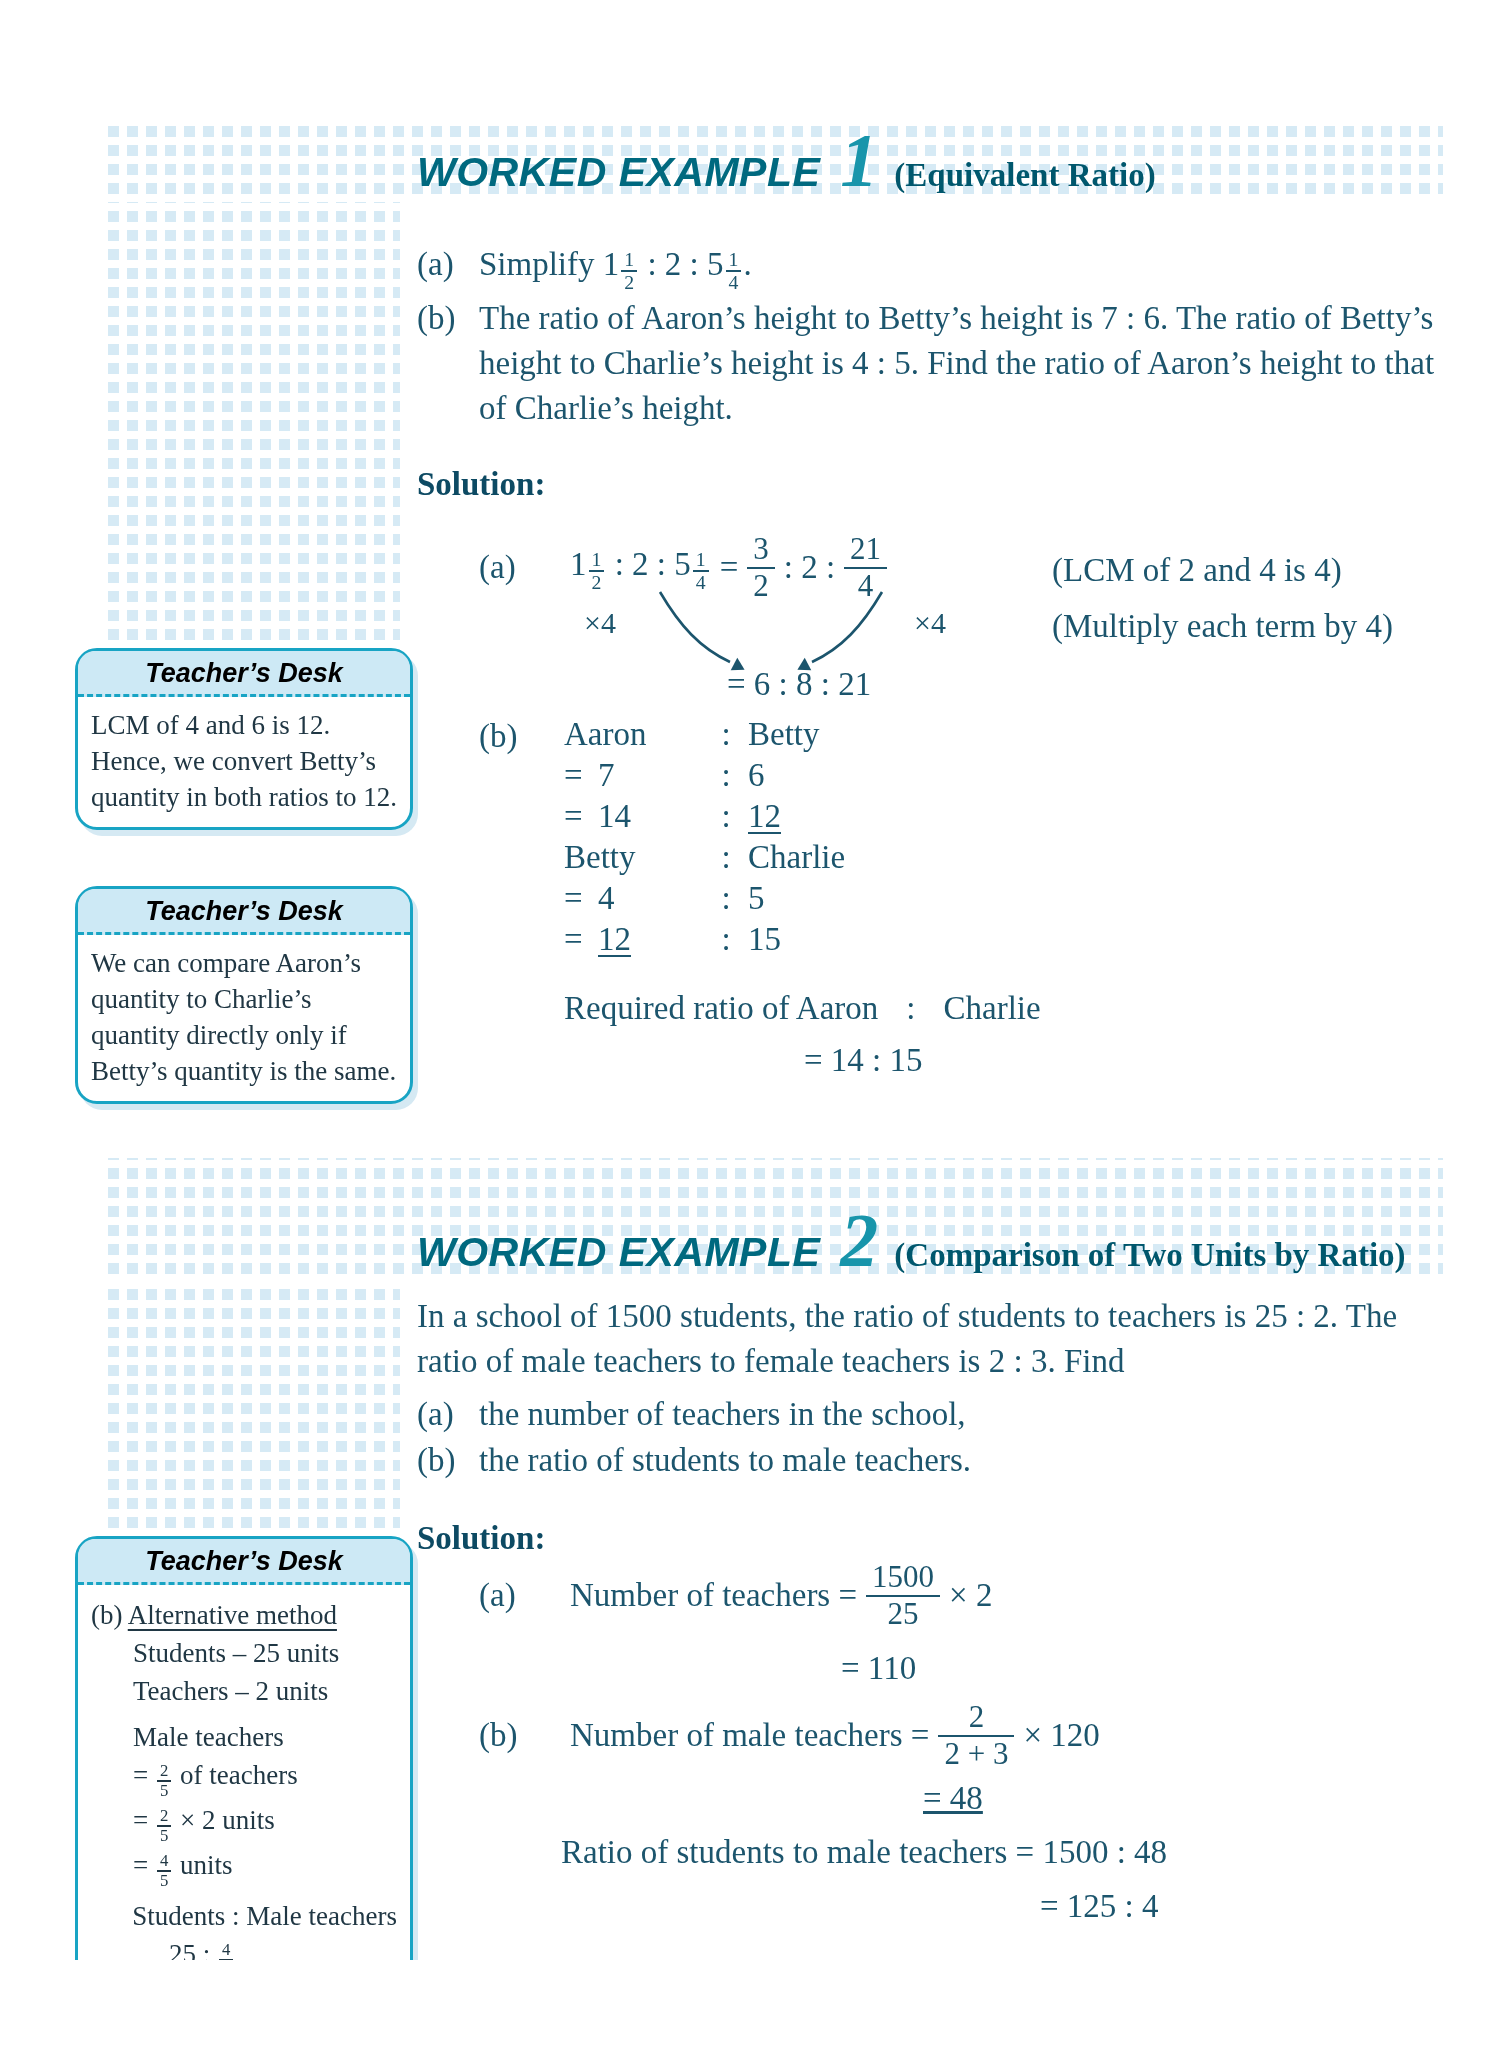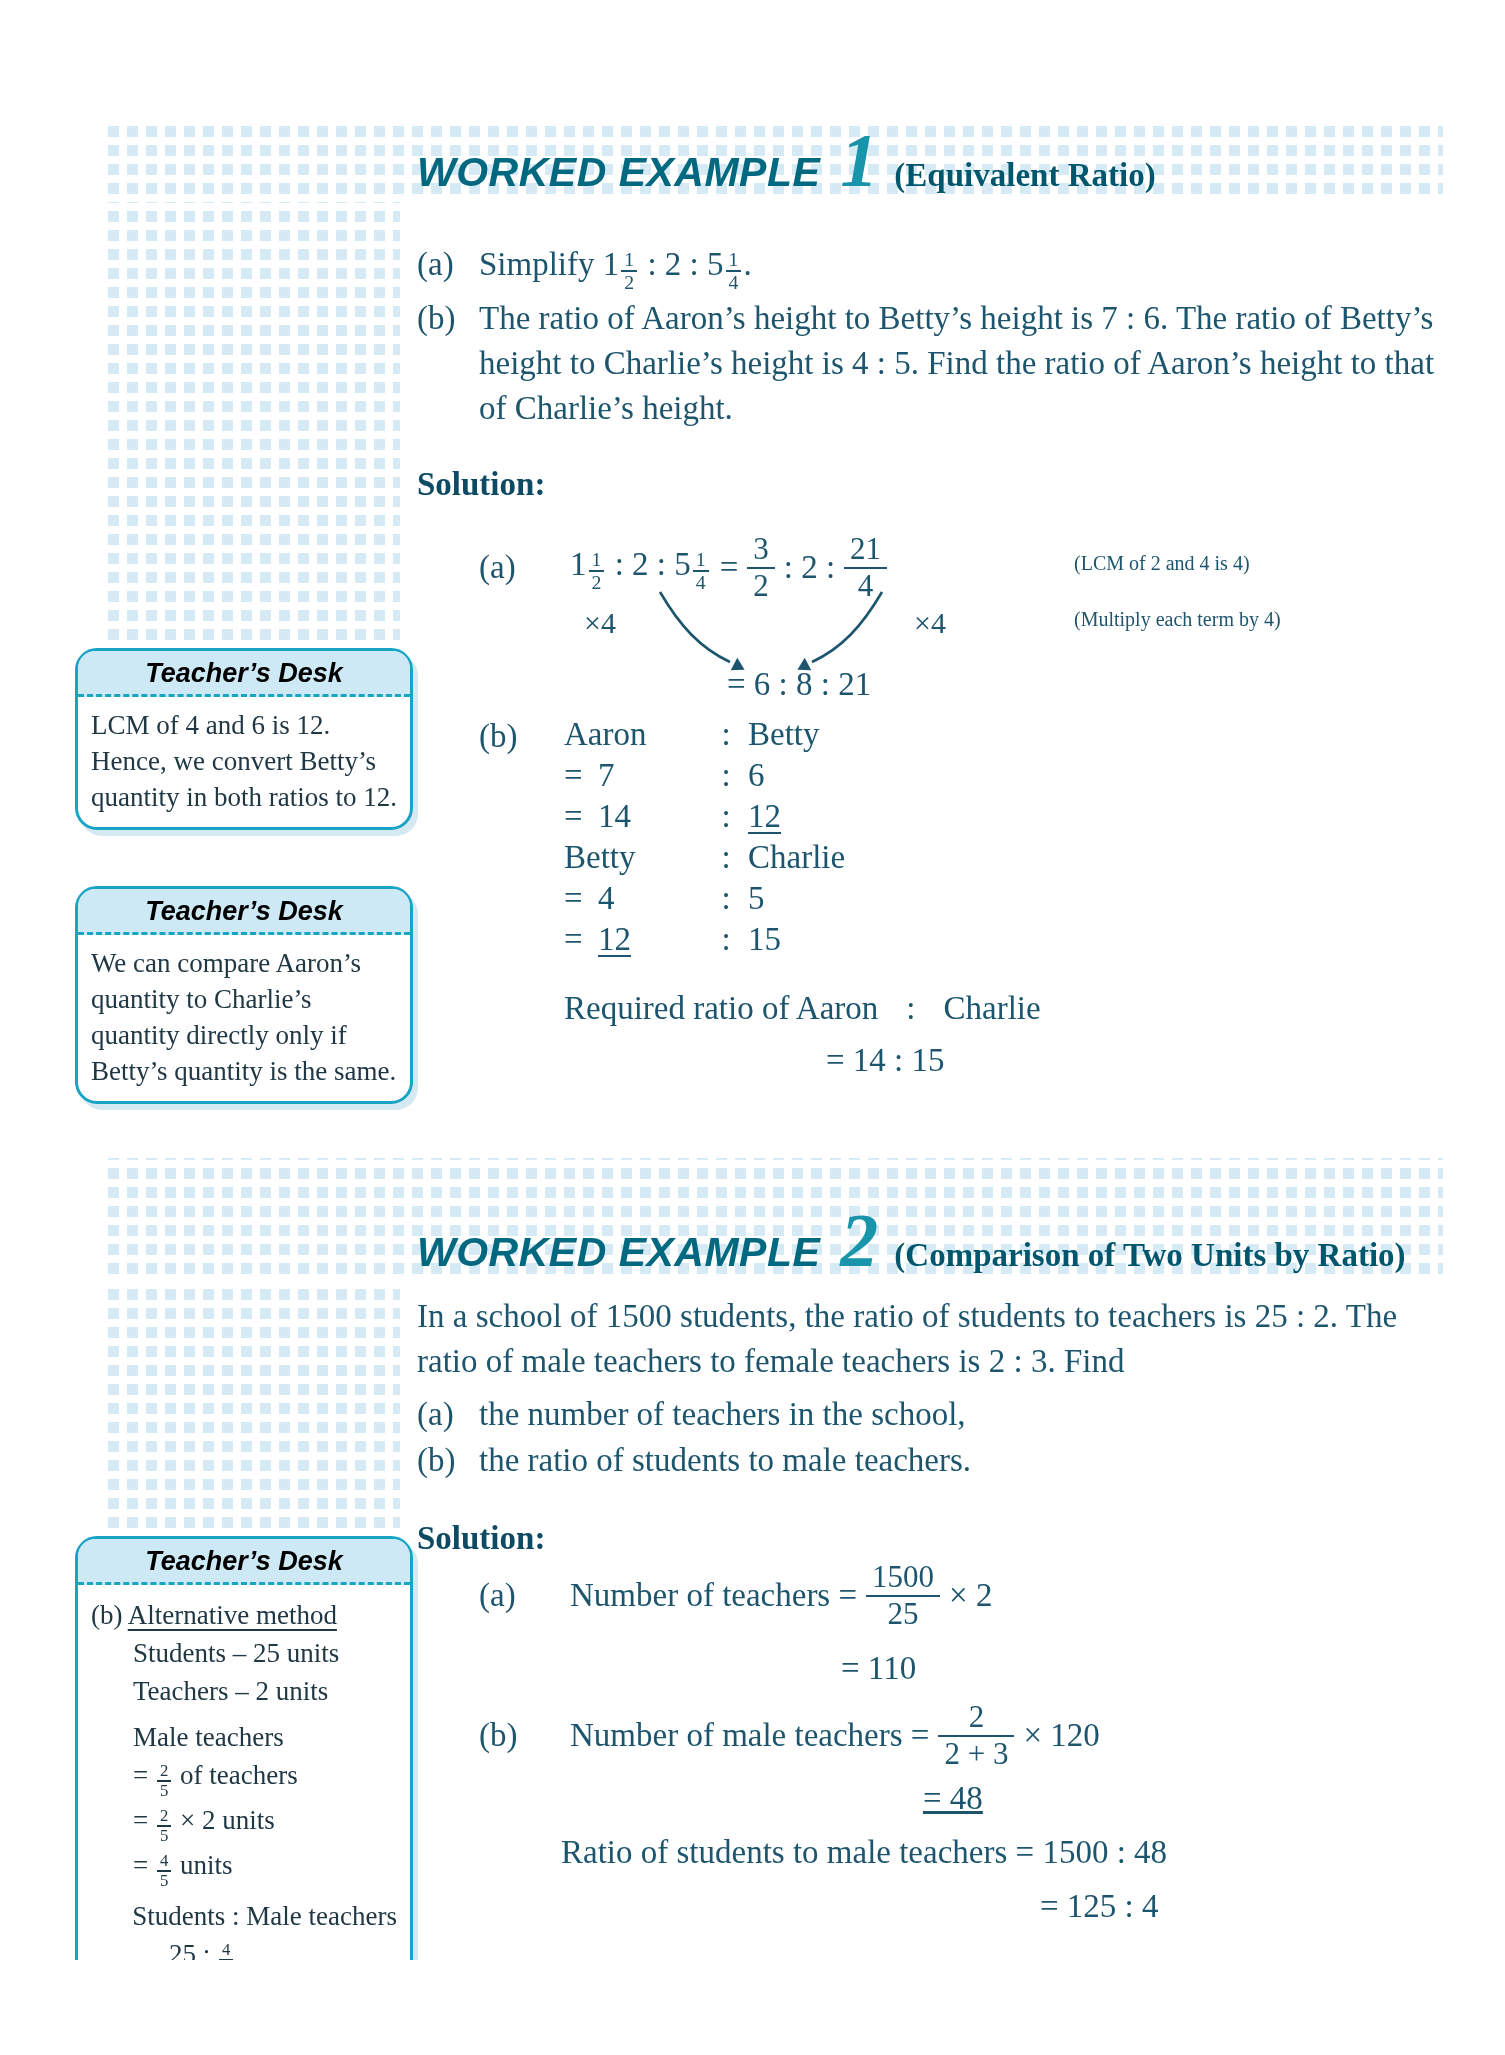--- a/index.html
+++ b/index.html
@@ -11,21 +11,21 @@
       repeating-linear-gradient(90deg,#ffffff 0px,#ffffff 8px,rgba(255,255,255,0) 8px,rgba(255,255,255,0) 19px),
       repeating-linear-gradient(0deg,#ffffff 0px,#ffffff 8px,rgba(255,255,255,0) 8px,rgba(255,255,255,0) 19px);}
   .z{position:absolute;z-index:1;}
   .heading{display:flex;align-items:baseline;}
   .we{font-family:"Liberation Sans",sans-serif;font-weight:bold;font-style:italic;
       font-size:41px;color:#00697f;letter-spacing:.5px;}
   .wenum{font-family:"Liberation Serif",serif;font-weight:bold;font-style:italic;
       font-size:76px;line-height:.9;color:#1895ab;margin-left:20px;}
   .wesub{font-size:33px;font-weight:bold;color:#00576d;margin-left:16px;}
   .txt{font-size:33px;line-height:45px;}
-  .note{font-size:20px;margin-left:22px;}
+  .note{font-size:33px;}
   .bold{font-weight:bold;}
   .flexrow{display:flex;}
   .lbl{width:62px;flex:none;}
   .lbl2{width:82px;flex:none;}
   .mathline{display:flex;align-items:center;gap:9px;}
   
   .sfrac{display:inline-block;font-size:.6em;line-height:1.08;text-align:center;
          vertical-align:-.72em;margin:0 2px;}
   .sfrac .fn{display:block;padding:0 3px;}
   .sfrac .fd{display:block;border-top:2px solid currentColor;padding:0 3px;}
@@ -141,21 +141,21 @@
       <span class="cc">:</span>
       <span class="cr">15</span>
     </div>
   </div>
 
   <div class="z txt" style="left:564px;top:986px;display:flex;gap:28px;">
     <span>Required ratio of Aaron</span>
     <span>:</span>
     <span>Charlie</span>
   </div>
-  <div class="z txt" style="left:826px;top:1038px;">= 14  :  15</div>
+  <div class="z txt" style="left:804px;top:1038px;">= 14  :  15</div>
 
   <div class="desk" style="left:75px;top:648px;">
     <div class="desk-head">Teacher’s Desk</div>
     <div class="desk-body">LCM of 4 and 6 is 12. Hence, we convert Betty’s quantity in both ratios to 12.</div>
   </div>
 
   <div class="desk" style="left:75px;top:886px;">
     <div class="desk-head">Teacher’s Desk</div>
     <div class="desk-body">We can compare Aaron’s quantity to Charlie’s quantity directly only if Betty’s quantity is the same.</div>
   </div>

